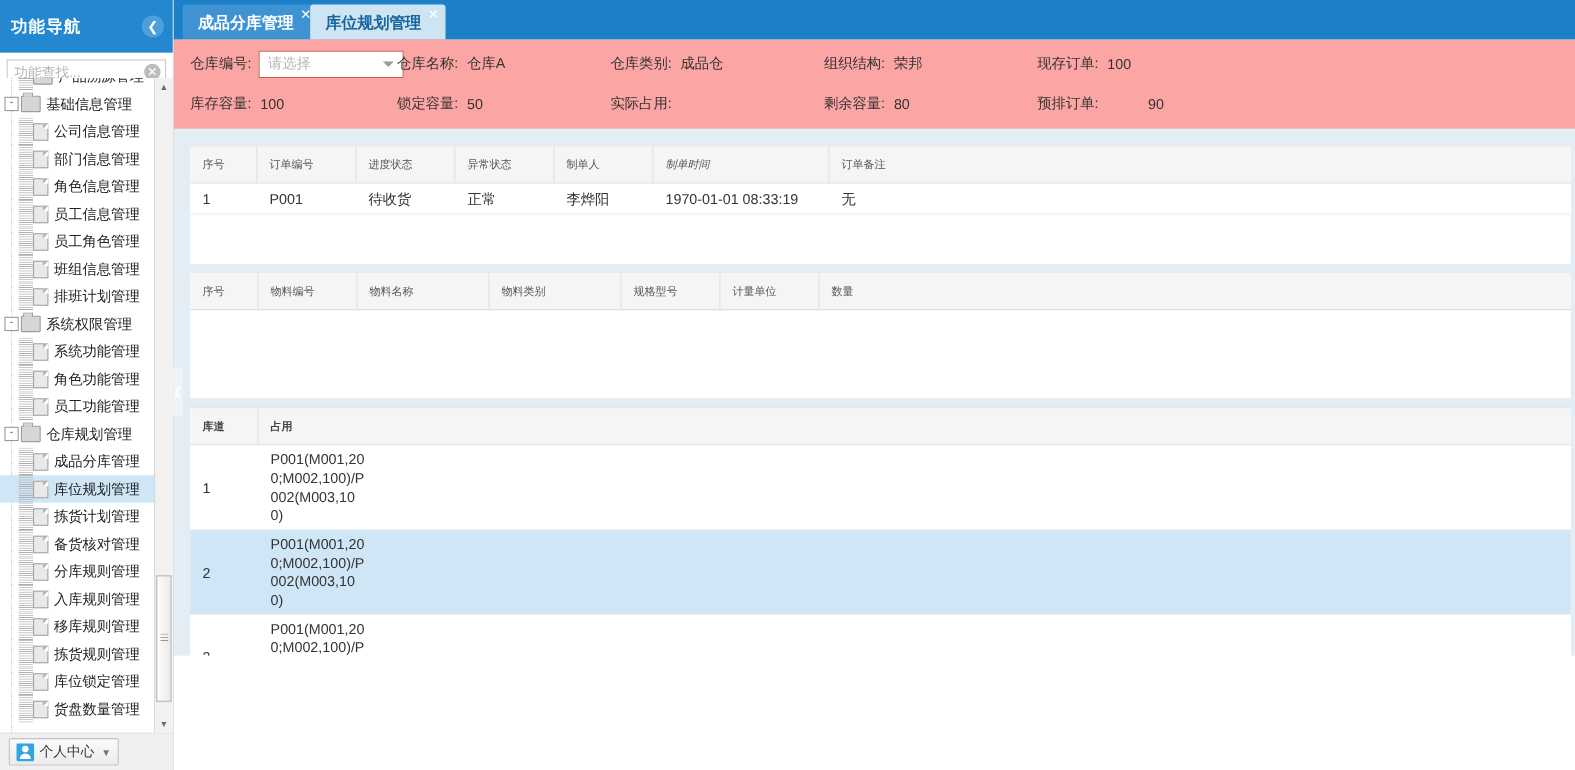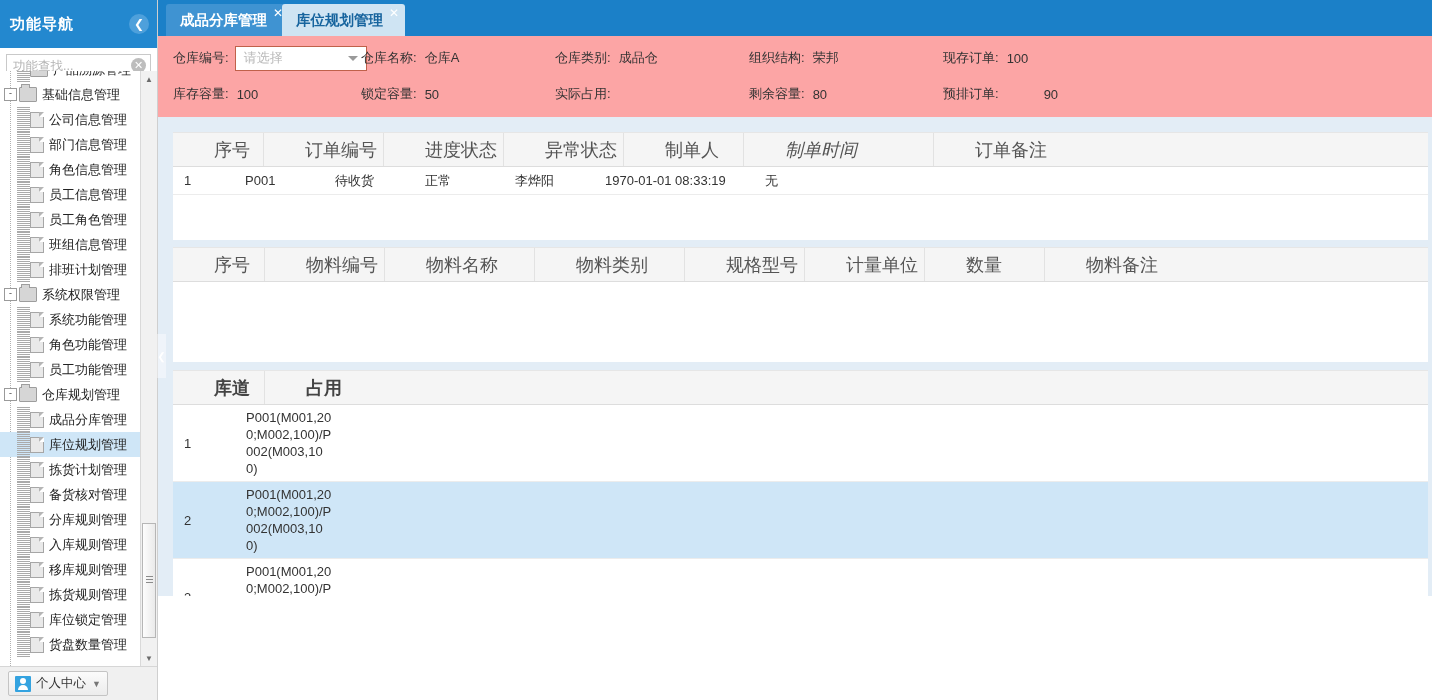--- a/index.html
+++ b/index.html
@@ -191,21 +191,21 @@
   }
 
   
   .grid{position:absolute;background:#fff;box-sizing:border-box;}
   .grid .ghead{
     display:flex;height:33px;background:#f5f5f5;border-bottom:1px solid #ddd;
     border-top:1px solid #e6e6e6;
   }
   .grid .ghead .gcell{
     display:flex;align-items:center;padding-left:11px;box-sizing:border-box;
-    font-size:18px;color:#555;border-right:1px solid #e2e2e2;height:33px;margin-left:30px;
+    font-size:10px;color:#555;border-right:1px solid #e2e2e2;height:33px;
   }
   .grid .ghead .gcell:last-child{border-right:0;}
   .grid .grow{display:flex;border-bottom:1px solid #ececec;background:#fff;cursor:pointer;}
   .grid .grow .gcell{
     display:flex;align-items:center;padding-left:11px;box-sizing:border-box;
     font-size:13px;color:#333;min-height:27px;
   }
   .grid .grow.sel{background:#cfe6f7;}
 
   .grid3 .ghead .gcell{font-weight:bold;color:#444;border-right:1px solid #e2e2e2;}
@@ -489,21 +489,20 @@
 
       <div class="grid grid2" id="grid-material" style="left:15px;top:211px;width:1255px;height:115px;">
           <div class="ghead">
             <div class="gcell" style="width: 62px; flex: 0 0 auto;">序号</div>
             <div class="gcell" style="width: 90px; flex: 0 0 auto;">物料编号</div>
             <div class="gcell" style="width: 120px; flex: 0 0 auto;">物料名称</div>
             <div class="gcell" style="width: 120px; flex: 0 0 auto;">物料类别</div>
             <div class="gcell" style="width: 90px; flex: 0 0 auto;">规格型号</div>
             <div class="gcell" style="width: 90px; flex: 0 0 auto; text-align: right;">计量单位</div>
             <div class="gcell" style="width: 90px; flex: 0 0 auto;">数量</div>
-            <div class="gcell" style="width: 240px; flex: 1 1 auto;">物料备注</div>
           </div>
         </div>
 
       <div class="grid grid3" id="grid-lane" style="left:15px;top:334px;width:1255px;height:226px;">
           <div class="ghead">
             <div class="gcell" style="width: 62px; flex: 0 0 auto;">库道</div>
             <div class="gcell" style="width: 98px; flex: 1 1 auto;">占用</div>
           </div>
           <div class="grow">
             <div class="gcell" style="width: 62px; flex: 0 0 auto;">1</div>

